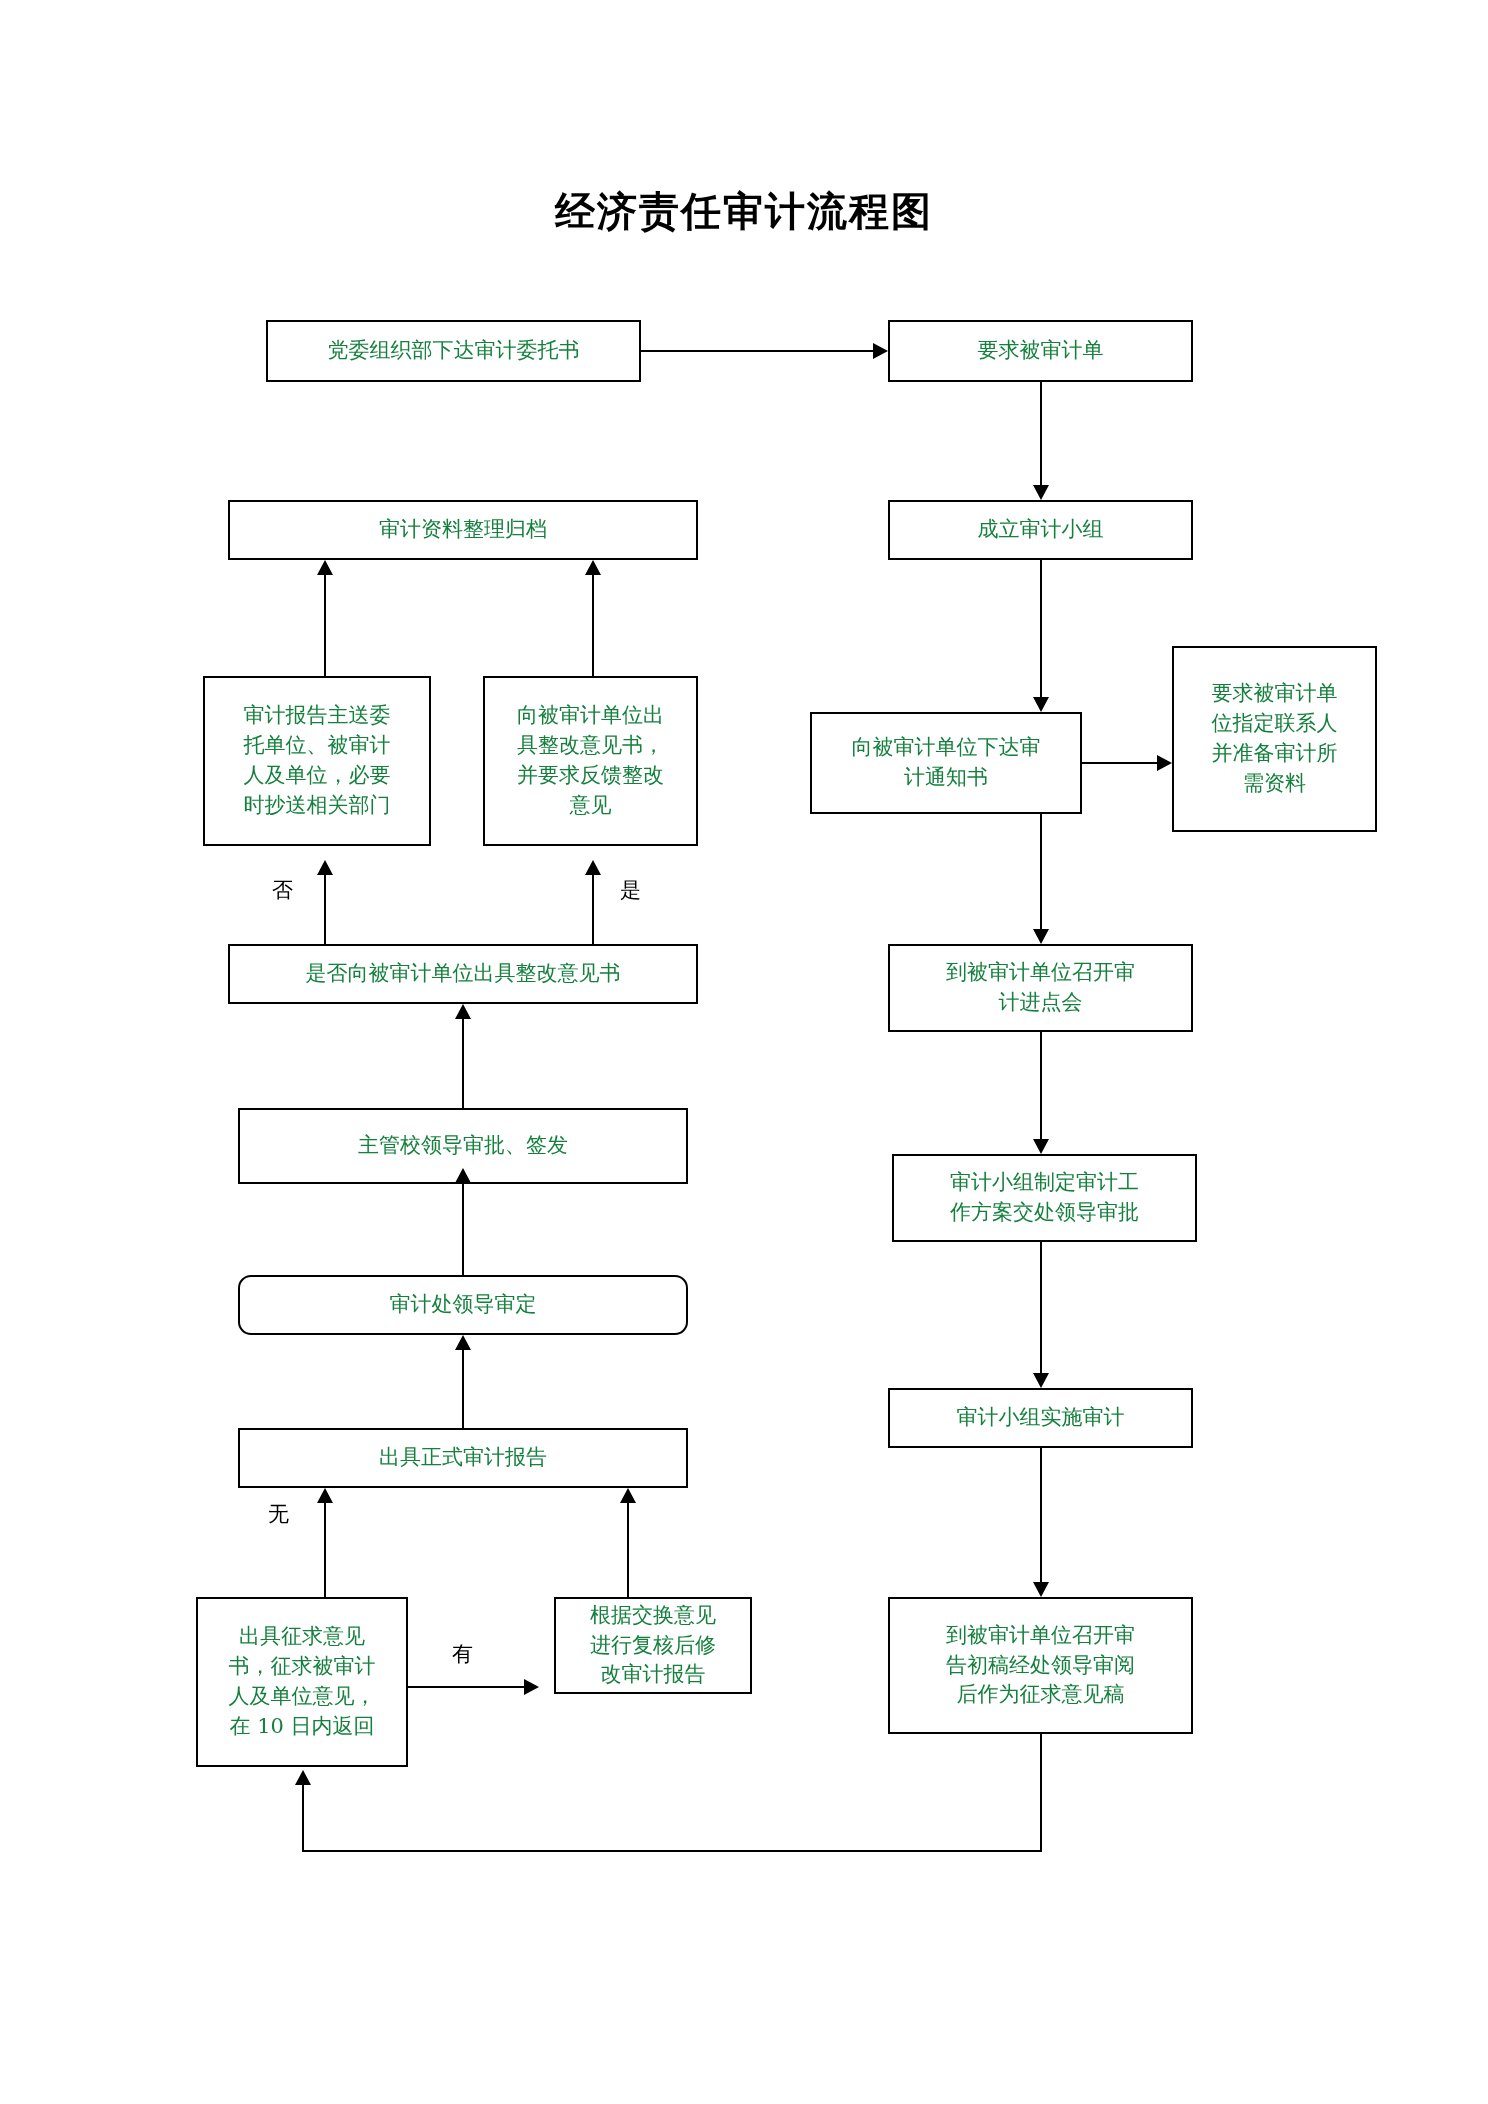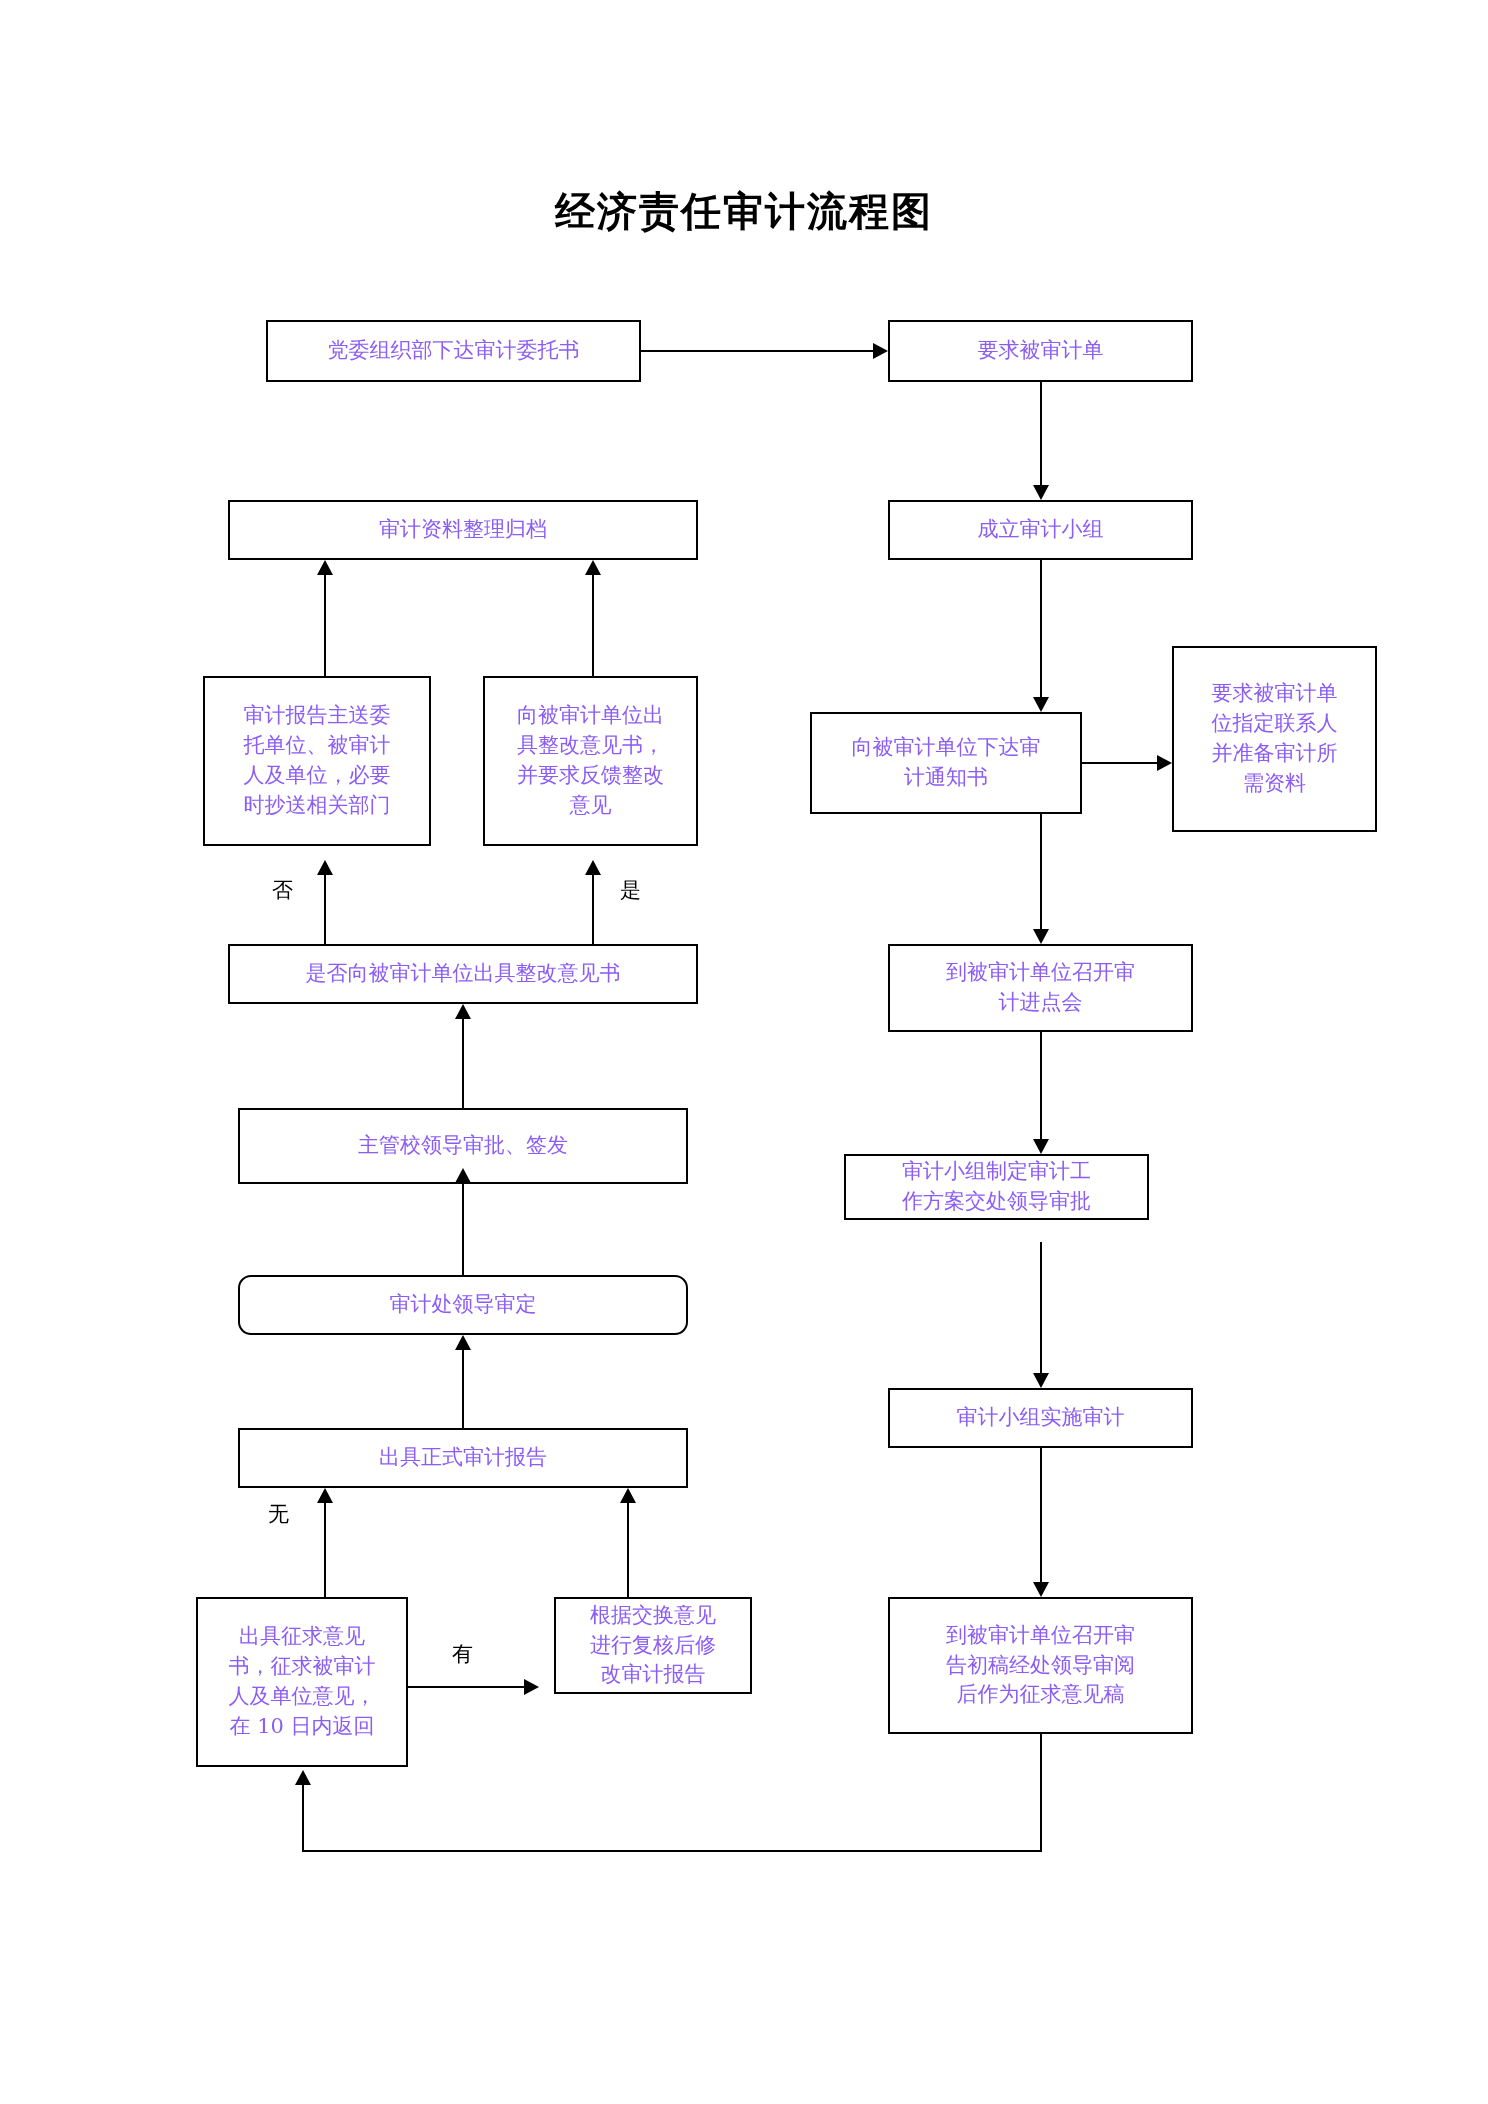--- a/index.html
+++ b/index.html
@@ -25,21 +25,21 @@
     font-weight: bold;
     color: #000000;
     letter-spacing: 2px;
     font-family: "DejaVu Serif", "Liberation Serif", serif;
   }
   .box {
     position: absolute;
     box-sizing: border-box;
     border: 2px solid #000000;
     background: #ffffff;
-    color: #8b5cf6;
+    color: #15803d;
     display: flex;
     align-items: center;
     justify-content: center;
     text-align: center;
     font-size: 21px;
     line-height: 1.42;
     padding: 2px 6px;
     font-family: "DejaVu Serif", "Liberation Serif", serif;
   }
   .box .txt {
@@ -144,21 +144,21 @@
 
   <div class="box" style="left:888px; top:944px; width:305px; height:88px;">
     <span class="txt">到被审计单位召开审
 计进点会</span>
   </div>
 
   <div class="box" style="left:238px; top:1108px; width:450px; height:76px;">
     <span class="txt">主管校领导审批、签发</span>
   </div>
 
-  <div class="box" style="left:844px; top:1154px; width:305px; height:66px;">
+  <div class="box" style="left:892px; top:1154px; width:305px; height:88px;">
     <span class="txt">审计小组制定审计工
 作方案交处领导审批</span>
   </div>
 
   <div class="box" style="left:238px; top:1275px; width:450px; height:60px;border-radius:13px;">
     <span class="txt">审计处领导审定</span>
   </div>
 
   <div class="box" style="left:888px; top:1388px; width:305px; height:60px;">
     <span class="txt">审计小组实施审计</span>

